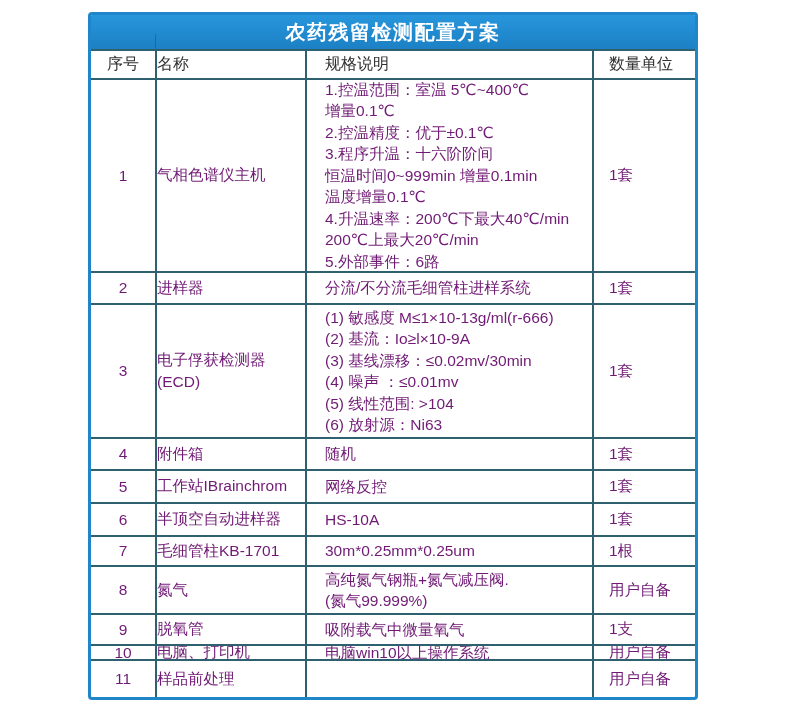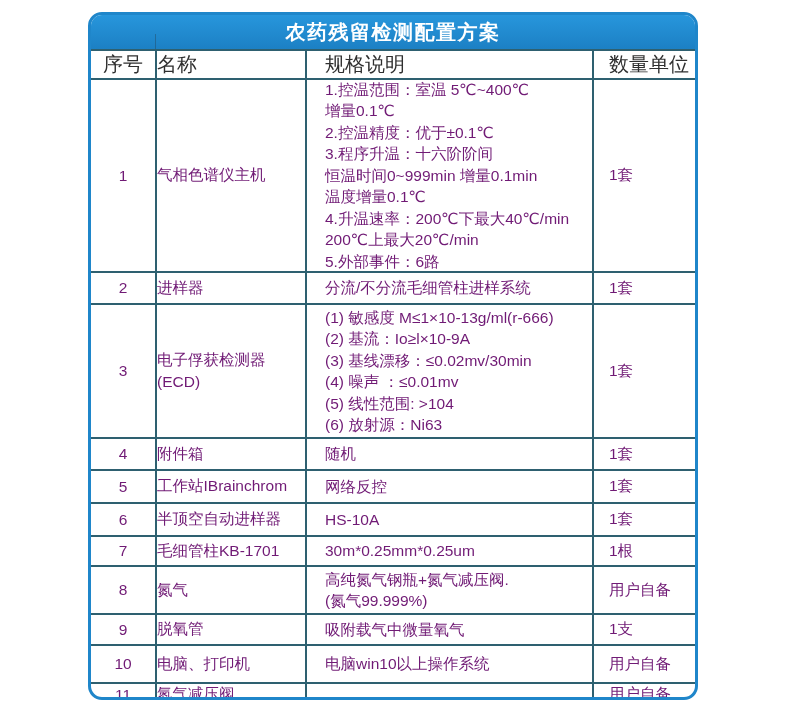--- a/index.html
+++ b/index.html
@@ -11,21 +11,21 @@
     font-family: "Liberation Sans", "DejaVu Sans", sans-serif;
   }
   .table-wrap {
     position: absolute;
     left: 88px;
     top: 12px;
     width: 610px;
     height: 688px;
     box-sizing: border-box;
     border: 3px solid #1f86ca;
-    border-radius: 14px;
+    border-radius: 4px;
     overflow: hidden;
     background: #ffffff;
   }
   .title-bar {
     position: relative;
     height: 34px;
     background: linear-gradient(180deg, #2796dc 0%, #1c80c4 100%);
     display: flex;
     align-items: center;
     justify-content: center;
@@ -61,35 +61,35 @@
     align-items: center;
     color: #701a75;
     font-size: 15.5px;
     overflow: hidden;
   }
   .c1 { width: 64px; justify-content: center; text-align: center; }
   .c2 { width: 150px; padding-right: 2px; }
   .c3 { width: 287px; padding-left: 18px; padding-right: 2px; }
   .c4 { flex: 1; padding-left: 15px; text-align: center; }
   .c2, .c3, .c4 { border-left: 2px solid #2e6070; }
-  .header-row .cell { font-size: 20px; color: #2f2f2f; }
+  .header-row .cell { font-size: 16px; color: #2f2f2f; }
   .multiline { white-space: pre-line; line-height: 21.5px; }
   .name-multiline { white-space: pre-line; line-height: 22px; }
   
   .t-row:nth-child(1)  { height: 29px; }
   .t-row:nth-child(2)  { height: 193px; }
   .t-row:nth-child(3)  { height: 32px; }
   .t-row:nth-child(4)  { height: 134px; }
   .t-row:nth-child(5)  { height: 32px; }
   .t-row:nth-child(6)  { height: 33px; }
   .t-row:nth-child(7)  { height: 33px; }
   .t-row:nth-child(8)  { height: 30px; }
   .t-row:nth-child(9)  { height: 48px; }
   .t-row:nth-child(10) { height: 31px; }
-  .t-row:nth-child(11) { height: 38px; }
+  .t-row:nth-child(11) { height: 15px; }
   .t-row:nth-child(12) { flex: 1 1 auto; }
 </style>
 </head>
 <body>
 
 <div class="table-wrap">
 
   <div class="title-bar">
     <span class="title-text">农药残留检测配置方案</span>
     <span class="title-col-seam"></span>
@@ -184,19 +184,19 @@
 
     <div class="t-row">
       <div class="cell c1">10</div>
       <div class="cell c2">电脑、打印机</div>
       <div class="cell c3 multiline">电脑win10以上操作系统</div>
       <div class="cell c4">用户自备</div>
     </div>
 
     <div class="t-row">
       <div class="cell c1">11</div>
-      <div class="cell c2">氮气减压阀</div>
+      <div class="cell c2">样品前处理</div>
       <div class="cell c3 multiline"></div>
       <div class="cell c4">用户自备</div>
     </div>
 
   </div>
 </div>
 
 </body></html>

